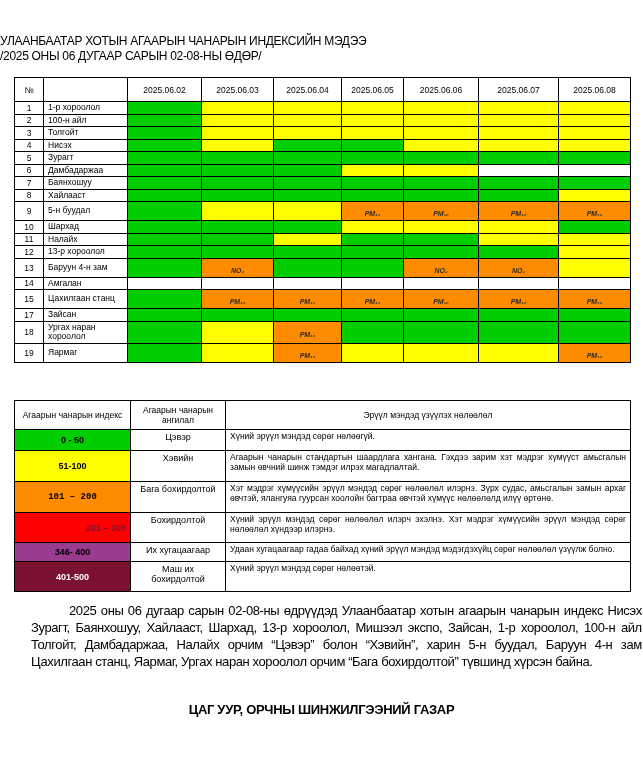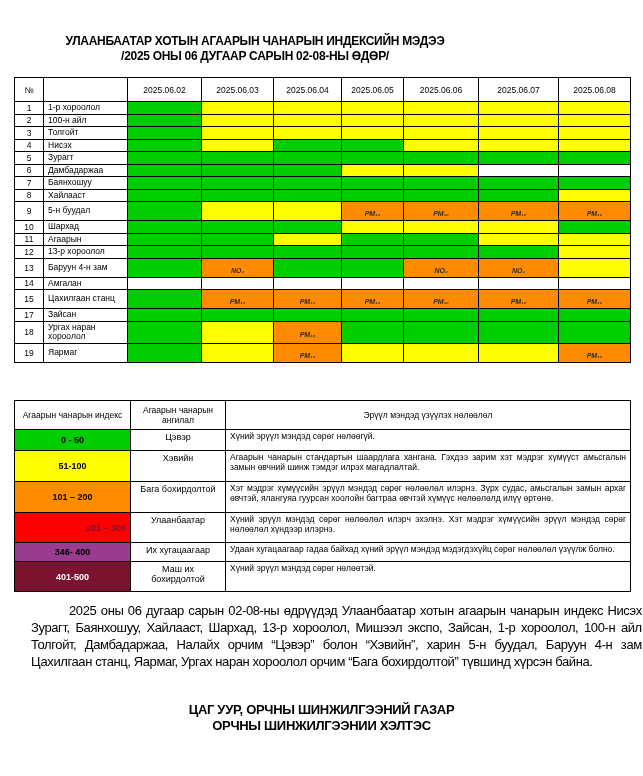--- a/index.html
+++ b/index.html
@@ -5,22 +5,22 @@
   * { box-sizing: border-box; }
   html, body { margin: 0; padding: 0; }
   body {
     width: 643px; height: 776px;
     background: #ffffff;
     font-family: "Liberation Sans", "DejaVu Sans", sans-serif;
     color: #000;
   }
   .page { position: relative; width: 643px; height: 776px; overflow: hidden; background:#fff; }
 
-  .title { position: absolute; top: 34px; left: 0; width: 510px; text-align: center;
-           font-size: 12px; line-height: 14.5px; letter-spacing: -0.3px; font-weight: bold; }
+  .title { position: absolute; top: 34px; left: 0; width: 510px; 
+           font-size: 12px; line-height: 14.5px; letter-spacing: -0.3px; font-weight: normal; }
 
   table { border-collapse: collapse; }
 
   
   .aqi { position: absolute; left: 14px; top: 77px; width: 616px; table-layout: fixed; }
   .aqi th, .aqi td { border: 1px solid #000; padding: 0; overflow: hidden; }
   .aqi thead th { height: 24px; font-size: 8.5px; font-weight: normal; text-align: center; vertical-align: middle; background:#fff; }
   .aqi tbody td { height: 12.5px; }
   .aqi td.num  { text-align: center; font-size: 8.5px; background:#fff; }
   .aqi td.name { font-size: 8.5px; line-height: 9.5px; padding: 1px 2px 1px 4px; background:#fff; }
@@ -189,21 +189,21 @@
           <td class="val" style="background: rgb(0, 206, 0);"></td>
           <td class="val" style="background: rgb(0, 206, 0);"></td>
           <td class="val" style="background: rgb(0, 206, 0);"></td>
           <td class="val" style="background: rgb(255, 255, 0);"></td>
           <td class="val" style="background: rgb(255, 255, 0);"></td>
           <td class="val" style="background: rgb(255, 255, 0);"></td>
           <td class="val" style="background: rgb(0, 206, 0);"></td>
         </tr>
         <tr>
           <td class="num">11</td>
-          <td class="name">Агаарын</td>
+          <td class="name">Налайх</td>
           <td class="val" style="background: rgb(0, 206, 0);"></td>
           <td class="val" style="background: rgb(0, 206, 0);"></td>
           <td class="val" style="background: rgb(255, 255, 0);"></td>
           <td class="val" style="background: rgb(0, 206, 0);"></td>
           <td class="val" style="background: rgb(0, 206, 0);"></td>
           <td class="val" style="background: rgb(255, 255, 0);"></td>
           <td class="val" style="background: rgb(255, 255, 0);"></td>
         </tr>
         <tr>
           <td class="num">12</td>
@@ -303,42 +303,41 @@
           <td class="range" style="background: rgb(0, 206, 0); color: rgb(0, 0, 0); text-align: center;">0 - 50</td>
           <td class="cls">Цэвэр</td>
           <td class="effect">Хүний эрүүл мэндэд сөрөг нөлөөгүй.</td>
         </tr>
         <tr>
           <td class="range" style="background: rgb(255, 255, 0); color: rgb(0, 0, 0);">51-100</td>
           <td class="cls">Хэвийн</td>
           <td class="effect">Агаарын чанарын стандартын шаардлага хангана. Гэхдээ зарим хэт мэдрэг хүмүүст  амьсгалын замын өвчний шинж тэмдэг илрэх магадлалтай.</td>
         </tr>
         <tr>
-          <td class="range" style="background: rgb(255, 140, 0); color: rgb(0, 0, 0);">101 – 200</td>
+          <td class="range" style="background: rgb(255, 140, 0); color: rgb(0, 0, 0); font-family: Liberation Mono, monospace;">101 – 200</td>
           <td class="cls">Бага бохирдолтой</td>
           <td class="effect">Хэт мэдрэг хүмүүсийн эрүүл мэндэд  сөрөг нөлөөлөл илэрнэ. Зүрх судас, амьсгалын замын архаг өвчтэй, ялангуяа гуурсан хоолойн багтраа өвчтэй хүмүүс нөлөөлөлд илүү өртөнө.</td>
         </tr>
         <tr>
           <td class="range" style="background: rgb(255, 0, 0); color: rgb(123, 18, 48); text-align: right;">201 – 300</td>
-          <td class="cls">Улаанбаатар</td>
+          <td class="cls">Бохирдолтой</td>
           <td class="effect">Хүний эрүүл мэндэд сөрөг нөлөөлөл илэрч эхэлнэ. Хэт мэдрэг хүмүүсийн эрүүл мэндэд сөрөг нөлөөлөл хүндээр илэрнэ.</td>
         </tr>
         <tr>
           <td class="range" style="background: rgb(153, 60, 143); color: rgb(0, 0, 0);">346- 400</td>
           <td class="cls">Их хугацаагаар</td>
           <td class="effect">Удаан хугацаагаар гадаа байхад хүний эрүүл мэндэд мэдэгдэхүйц сөрөг нөлөөлөл үзүүлж болно.</td>
         </tr>
         <tr>
           <td class="range" style="background: rgb(123, 18, 48); color: rgb(255, 255, 255);">401-500</td>
           <td class="cls">Маш их бохирдолтой</td>
           <td class="effect">Хүний эрүүл мэндэд сөрөг нөлөөтэй.</td>
         </tr>
       </tbody>
   </table>
 
   <p class="summary">2025 оны 06 дугаар сарын 02-08-ны өдрүүдэд Улаанбаатар хотын агаарын чанарын индекс Нисэх, Зурагт, Баянхошуу, Хайлааст, Шархад, 13-р хороолол, Мишээл экспо, Зайсан, 1-р хороолол, 100-н айл, Толгойт, Дамбадаржаа, Налайх орчим “Цэвэр” болон “Хэвийн”, харин 5-н буудал, Баруун 4-н зам, Цахилгаан станц, Яармаг, Ургах наран хороолол орчим “Бага бохирдолтой” түвшинд хүрсэн байна.</p>
 
   <div class="footer">
     <div>ЦАГ УУР, ОРЧНЫ ШИНЖИЛГЭЭНИЙ ГАЗАР</div>
-    <div>ОРЧНЫ ШИНЖИЛГЭЭНИИ ХЭЛТЭС</div>
   </div>
 
 </div>
 
 </body></html>

